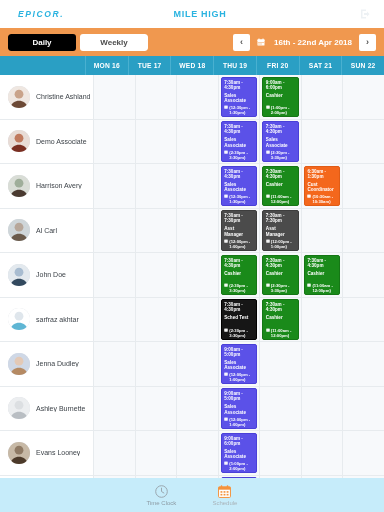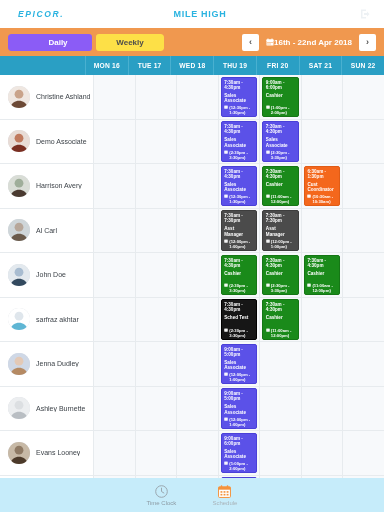--- a/index.html
+++ b/index.html
@@ -20,28 +20,28 @@
               font-size:9px;font-weight:bold;letter-spacing:.7px;color:#2ab3e0;}
   .logout-icon{position:absolute;right:12px;top:50%;transform:translateY(-50%);
                width:13px;height:12px;opacity:.55;}
 
   
   .toolbar{height:28px;background:#f0984f;display:flex;align-items:center;
            padding:0 8px;flex:0 0 auto;position:relative;}
   .seg{display:flex;border-radius:3px;overflow:hidden;}
   .seg .btn{width:68px;height:17px;line-height:17px;text-align:center;
             font-size:8px;font-weight:bold;cursor:pointer;}
-  .seg .btn.active{background:#8b5cf6;color:#fff;padding-left:16px;}
-  .seg .btn.inactive{background:#fde047;color:#4c4c4c;margin-left:4px;border-radius:3px;}
+  .seg .btn.active{background:#000000;color:#fff;}
+  .seg .btn.inactive{background:#ffffff;color:#4c4c4c;margin-left:4px;border-radius:3px;}
   .seg .btn.active{border-radius:3px;}
   .nav-right{margin-left:auto;display:flex;align-items:center;gap:7px;}
   .navbtn{width:17px;height:17px;background:#fff;border-radius:2px;
           display:flex;align-items:center;justify-content:center;cursor:pointer;}
   .navbtn span{font-size:9px;color:#555;font-weight:bold;line-height:1;}
-  .daterange{display:flex;align-items:center;gap:0;color:#fff;
+  .daterange{display:flex;align-items:center;gap:9px;color:#fff;
              font-size:8px;font-weight:bold;white-space:nowrap;}
   .cal-ico{width:8px;height:8px;display:block;}
 
   
   .dayhead{height:19px;background:#2a9fc4;display:flex;flex:0 0 auto;}
   .dayhead .namecol{width:85px;flex:0 0 85px;}
   .dayhead .dcell{flex:1 1 0;min-width:0;text-align:center;color:#fff;
                   font-size:6.7px;font-weight:bold;letter-spacing:.2px;
                   line-height:19px;border-left:1px solid #49b0d0;}
 

